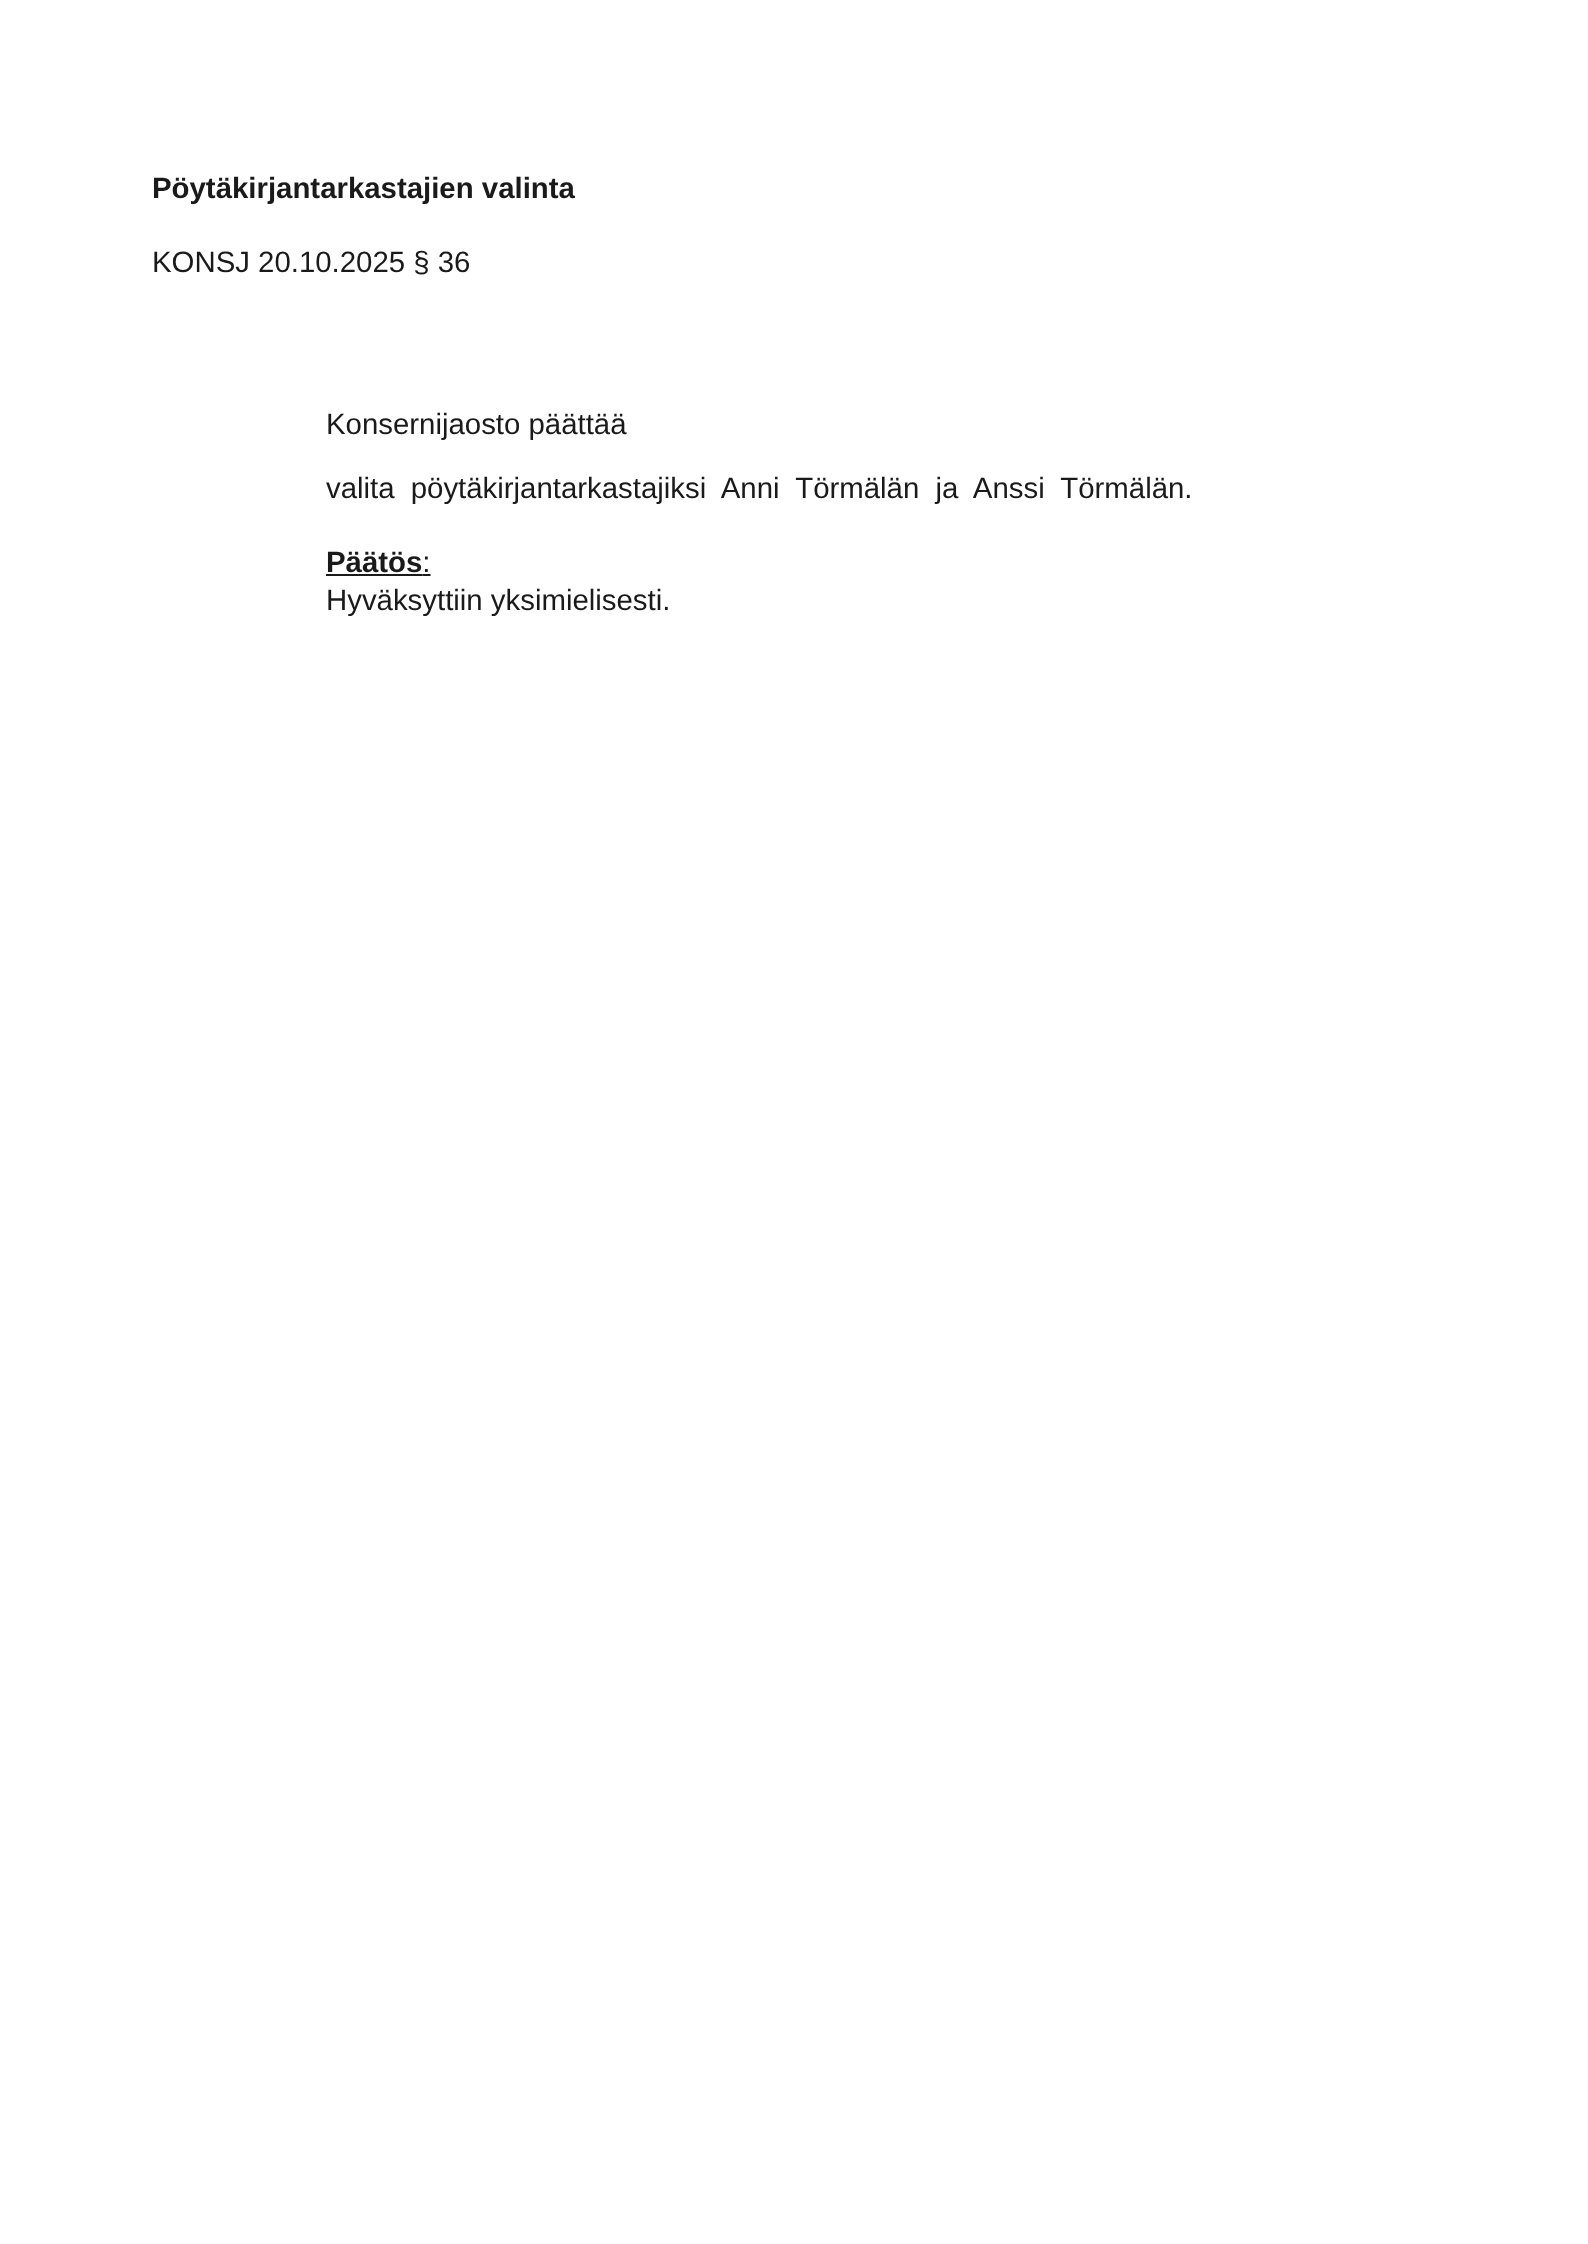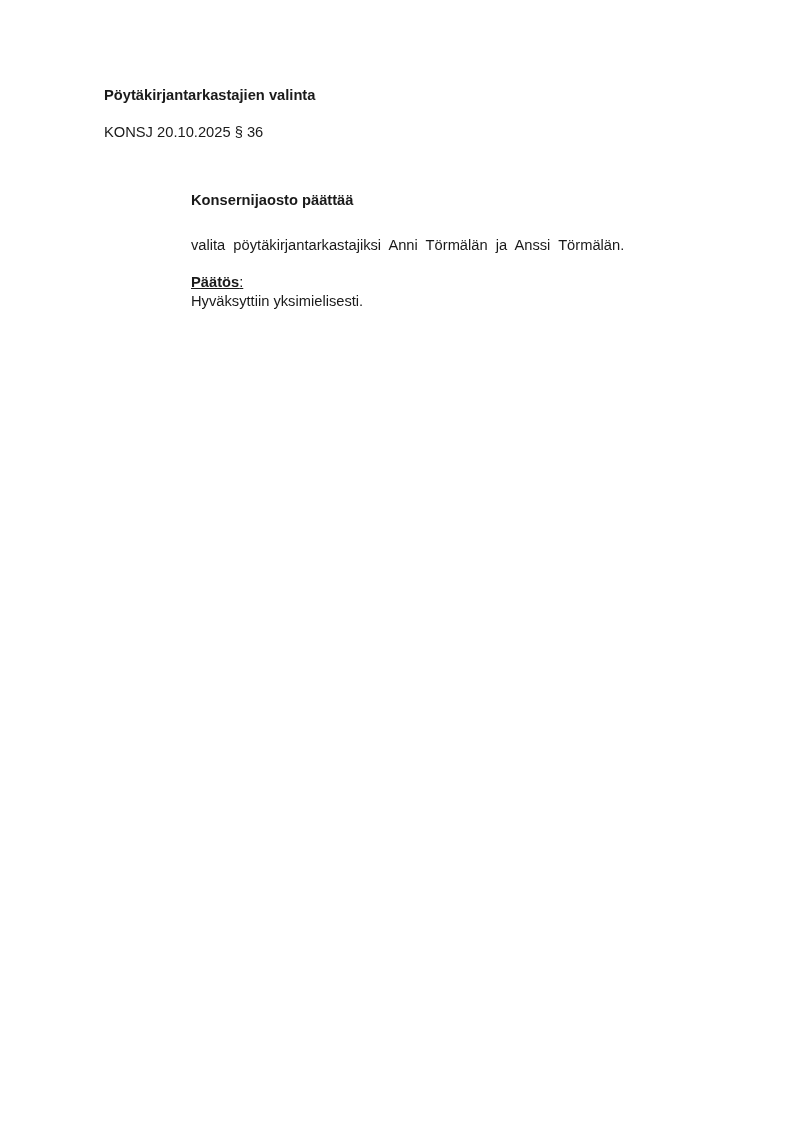--- a/index.html
+++ b/index.html
@@ -10,43 +10,41 @@
   .page {
     position: relative;
     width: 742px;
     height: 1122px;
     background: #ffffff;
     font-family: "Liberation Sans", sans-serif;
     font-size: 14.7px;
     line-height: 18.7px;
     color: #1a1a1a;
     overflow: hidden;
-    margin-left: 28px;
   }
   .abs { position: absolute; margin: 0; white-space: pre; }
   .doc-title {
     left: 76px;
     top: 86px;
     font-weight: 700;
     font-size: 14.7px;
   }
   .doc-ref {
     left: 76px;
     top: 123px;
     font-weight: 400;
   }
   .proposal-heading {
     left: 163px;
     top: 180px;
     font-weight: 700;
   }
   .proposal-intro {
     left: 163px;
-    top: 191px;
-    font-weight: bold;
+    top: 204px;
   }
   .proposal-body {
     left: 163px;
     top: 236px;
     word-spacing: 4px;
   }
   .decision-heading {
     left: 163px;
     top: 273px;
     text-decoration: underline;

